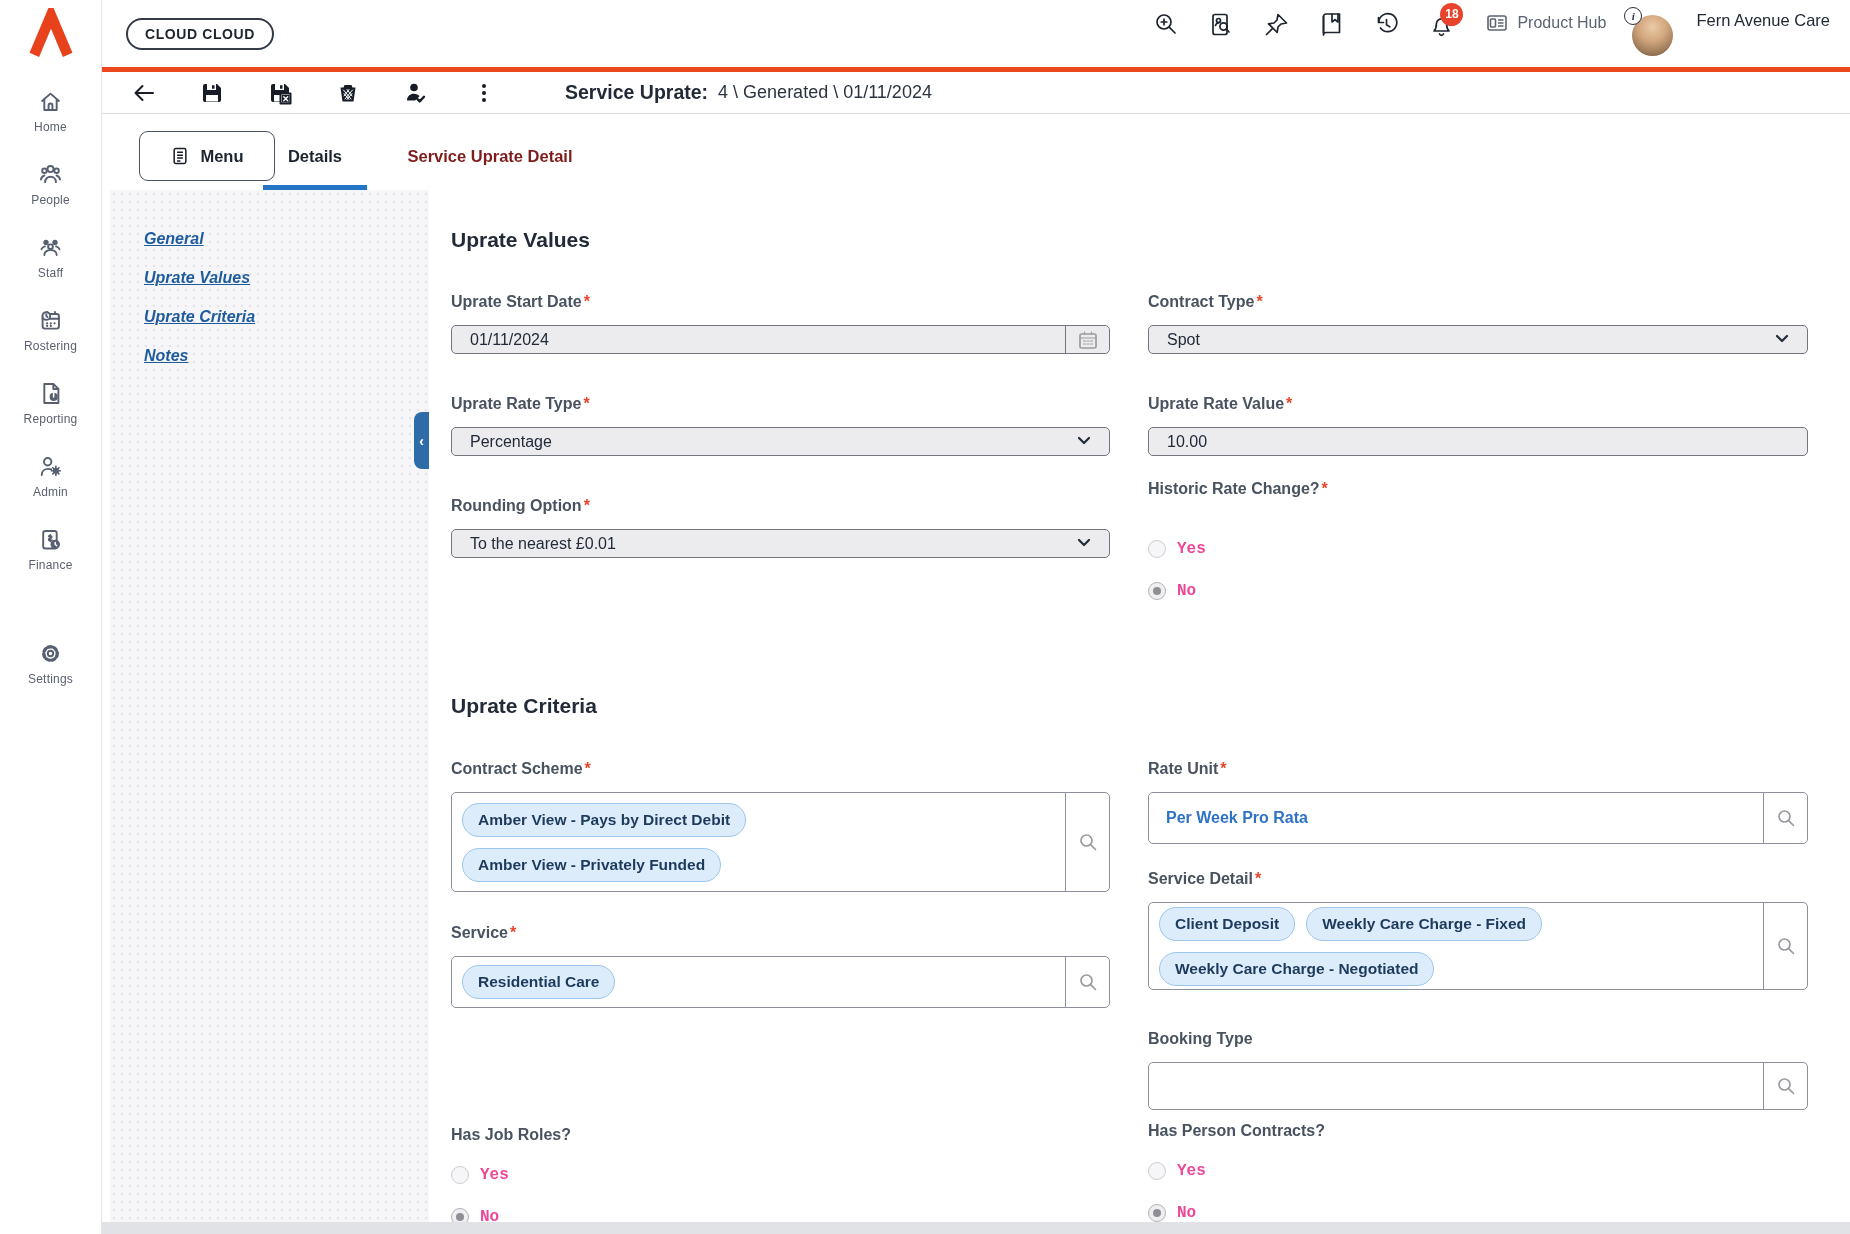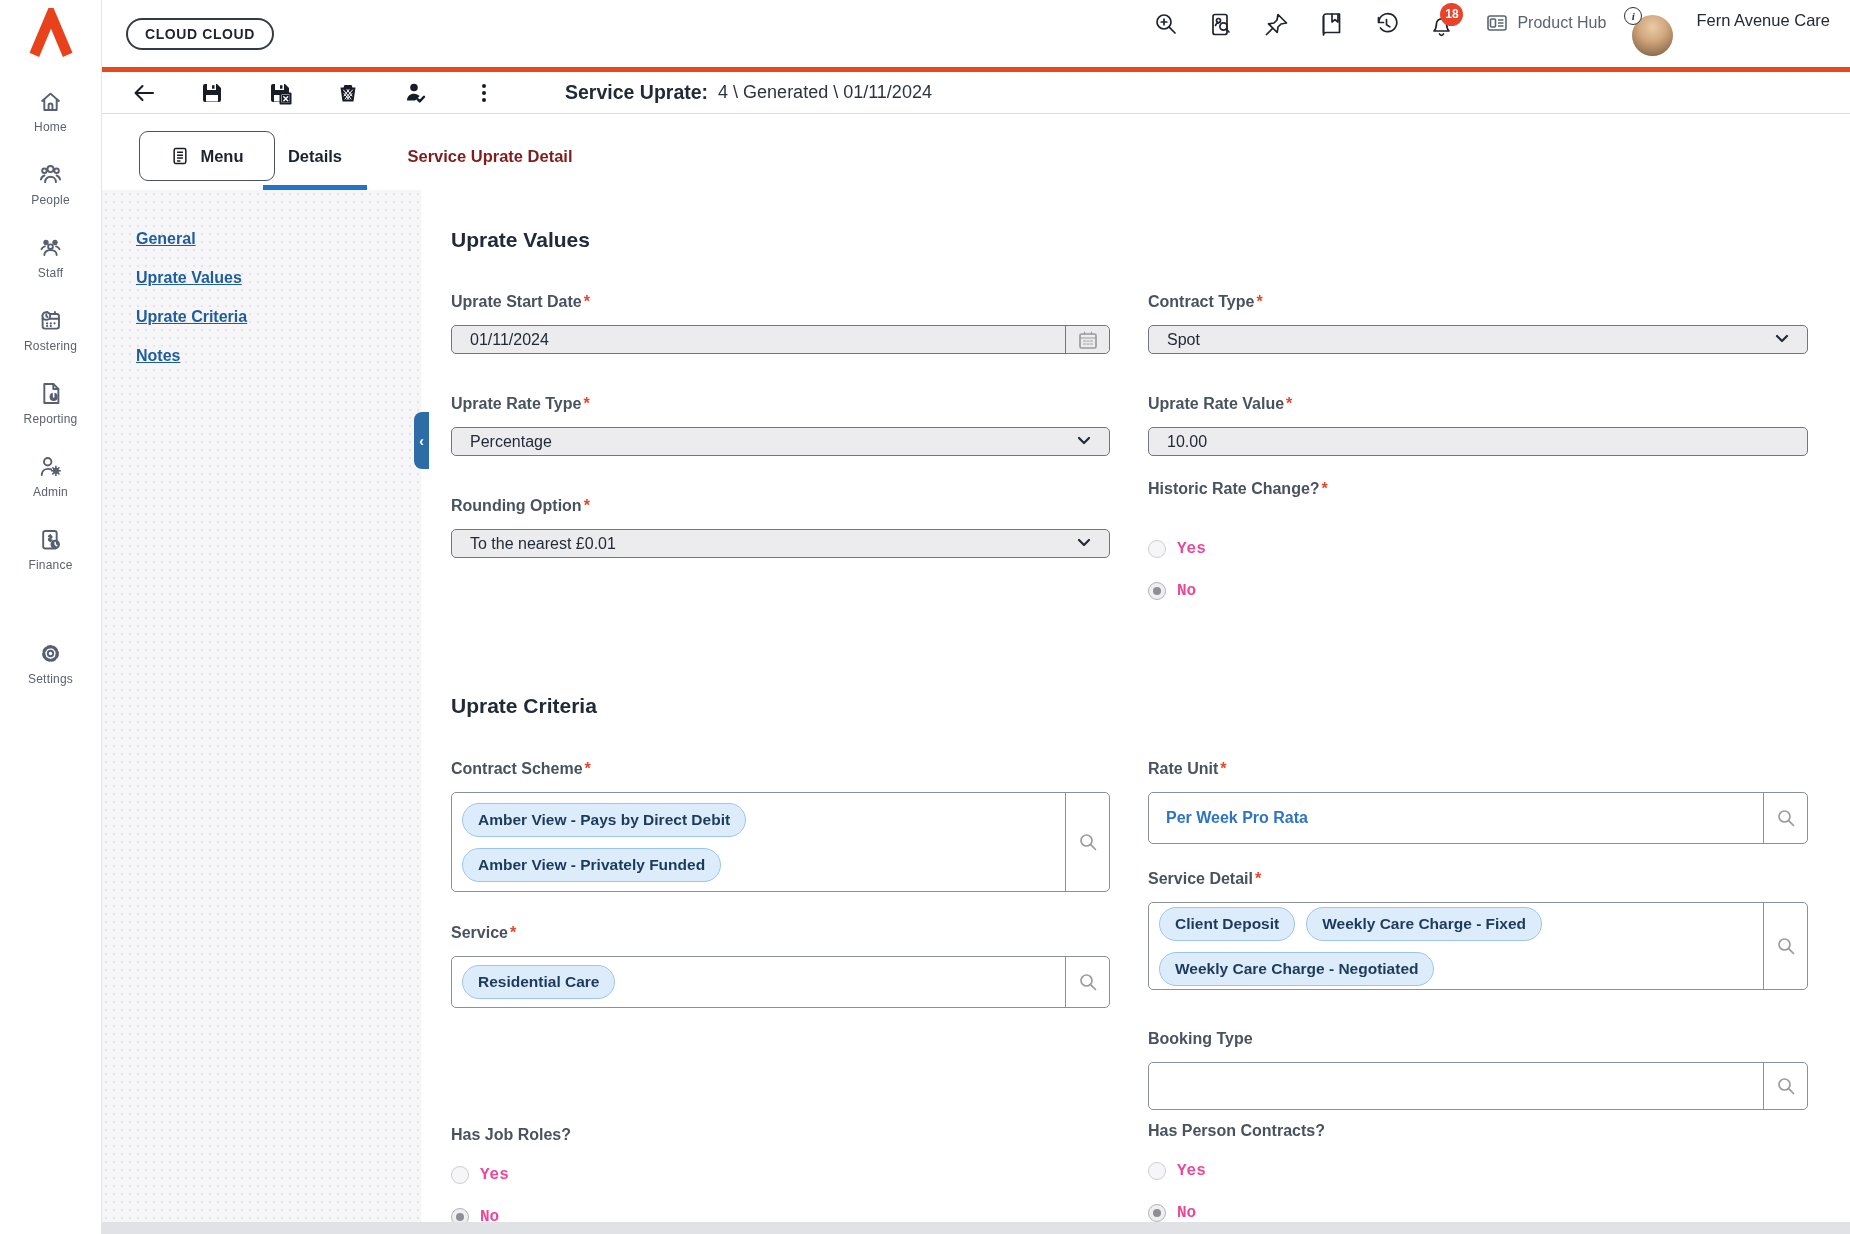--- a/index.html
+++ b/index.html
@@ -48,22 +48,22 @@
   .menu-btn span { font-size:16.5px; font-weight:600; color:#1d242f; }
   .tab { position:absolute; top:0; height:68px; display:flex; align-items:center; justify-content:center; font-size:16.5px; cursor:pointer; }
   .tab.active { color:#1c2330; font-weight:700; }
   .tab.inactive { color:#7f1d1d; font-weight:600; }
   .tab.active::after { content:""; position:absolute; left:0; right:0; bottom:0; height:5px; background:#2374c5; }
   .tab-details { left:161px; width:104px; }
   .tab-sud { left:293px; width:190px; }
 
   
   .content { position:absolute; left:0; top:190px; right:0; bottom:0; background:#fff; }
-  .subnav { position:absolute; left:0; top:0; width:319px; height:100%; background-color:#f6f6f8;
-    background-image: radial-gradient(#e3e3e7 1.1px, transparent 1.2px); background-size:8px 8px; }
+  .subnav { position:absolute; left:8px; top:0; width:319px; height:100%; background-color:#f6f6f8;
+    background-image: radial-gradient(#e3e3e7 1.1px, transparent 1.2px); background-size:8px 8px;font-style:italic; }
   .subnav-links { position:absolute; left:34px; top:40px; list-style:none; }
   .subnav-links li { margin-bottom:21px; }
   .subnav-links a { font-size:16px; font-weight:600; color:#1d5c9e; text-decoration:underline; cursor:pointer; }
   .panel-handle { position:absolute; left:312px; top:222px; width:15px; height:57px; background:#2e6ca8; border-radius:8px 0 0 8px; display:flex; align-items:center; justify-content:center; color:#fff; font-size:14px; font-weight:700; cursor:pointer; z-index:3; }
 
   .form { position:absolute; left:349px; top:0; right:0; height:100%; }
   .col { position:absolute; top:0; }
   .col-l { left:0; width:659px; }
   .col-r { left:697px; width:660px; }
   .sec-title { position:absolute; font-size:21px; font-weight:700; color:#222a38; }

